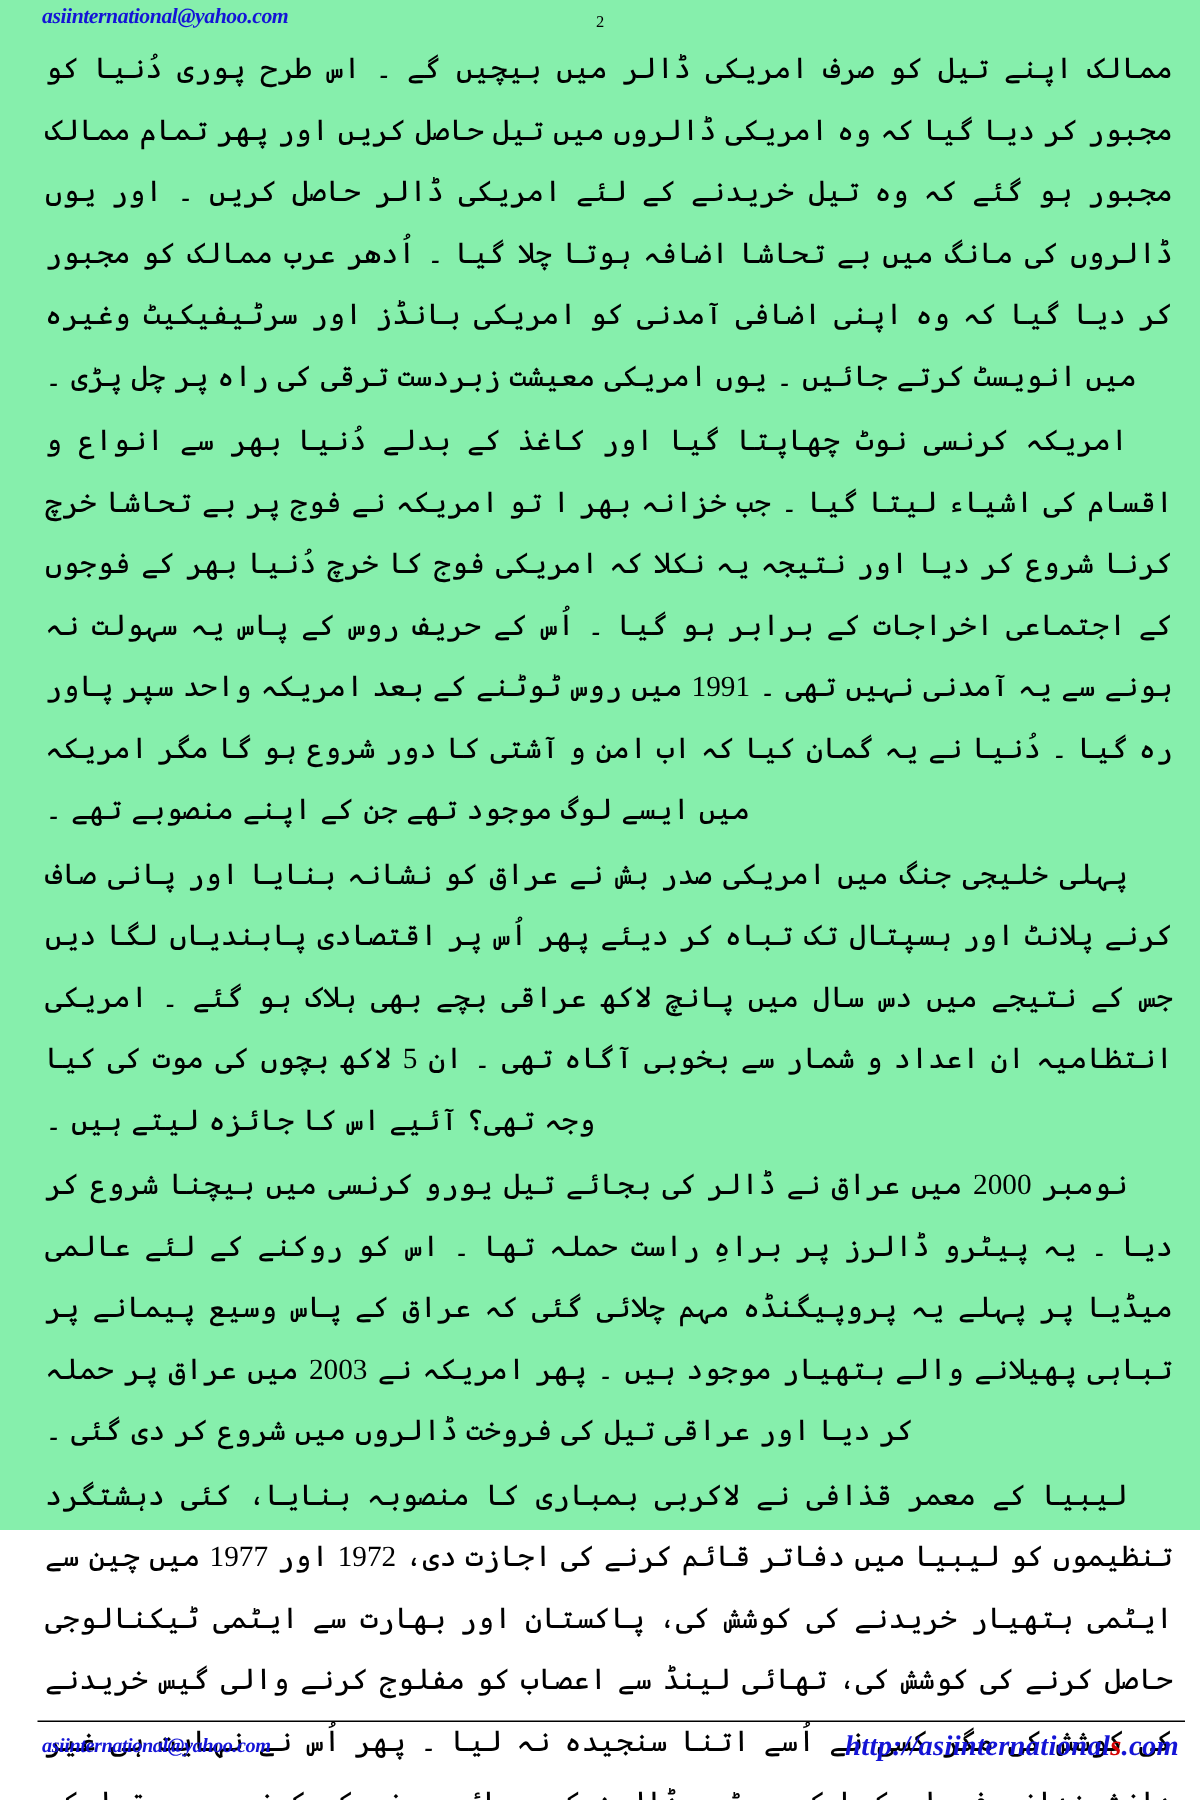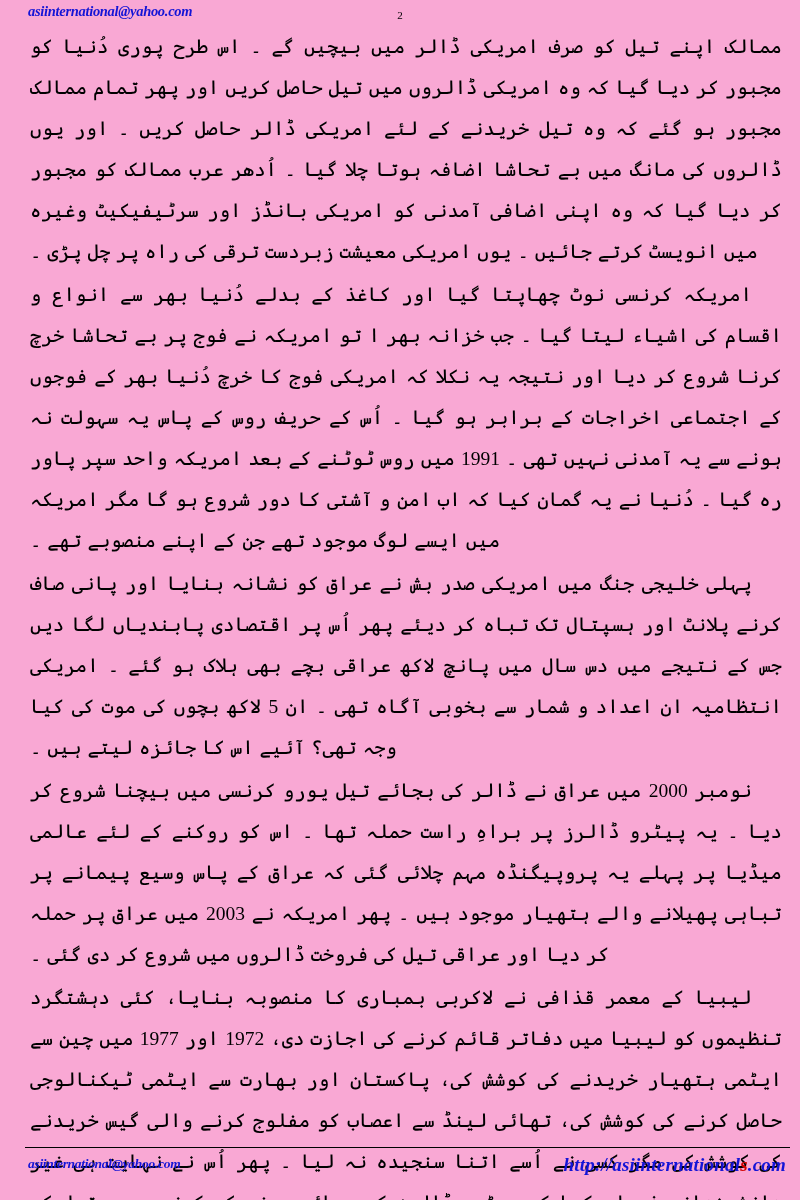--- a/index.html
+++ b/index.html
@@ -14,22 +14,22 @@
     position: relative;
     overflow: hidden;
     font-family: "DejaVu Sans", sans-serif;
     color: #000000;
   }
 
   .page {
     position: absolute;
     inset: 0;
     width: 800px;
-    height: 1200px;
-    background: #f9a8d4;
+    height: 1020px;
+    background: #86efac;
   }
 
   
   .page-header {
     position: absolute;
     top: 0;
     left: 0;
     width: 800px;
     height: 26px;
     direction: ltr;

